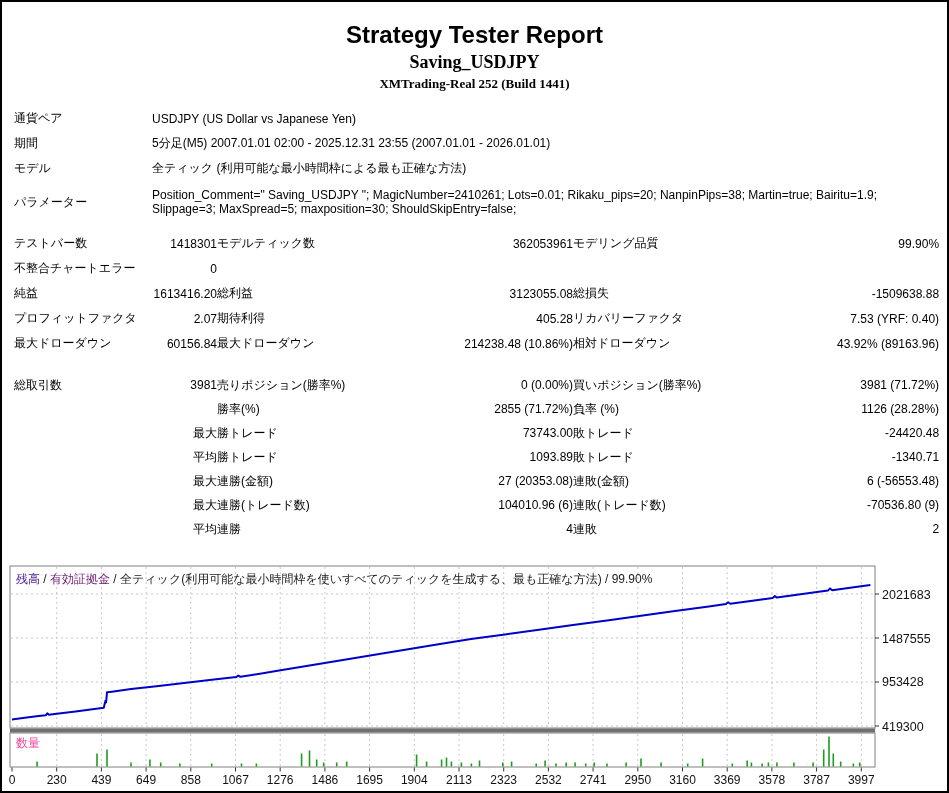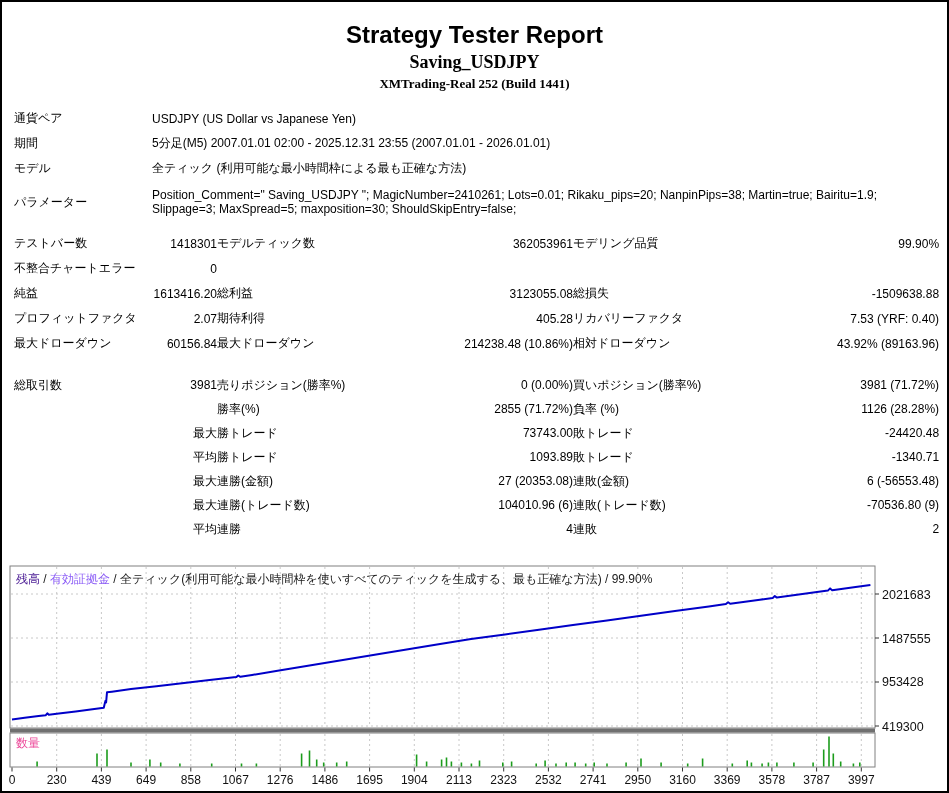--- a/index.html
+++ b/index.html
@@ -20,21 +20,21 @@
   table.stats tr.info2 td{height:42px;}
   table.stats tr.info2 td.val{white-space:normal;line-height:14px;}
   td.l{text-align:left;} td.r{text-align:right;}
   td.pl{padding-left:8px;box-sizing:border-box;}
   .chart{position:absolute;top:562px;left:0;width:949px;height:231px;}
   .chart svg{position:absolute;top:0;left:0;}
   svg text{font-family:"Liberation Sans",sans-serif;font-size:12px;fill:#111;}
   svg text.ylab{font-size:12.5px;}
   .legend{position:absolute;top:7px;left:14px;font-size:12px;white-space:nowrap;z-index:2;}
   .legend .bal{color:#4c1d95;}
-  .legend .eq{color:#8b5cf6;}
+  .legend .eq{color:#701a75;}
   .legend .nt{color:#1a1a1a;}
   .vollab{position:absolute;top:171px;left:14px;font-size:12px;color:#ec4899;z-index:2;}
 </style>
 </head>
 <body>
 
 <div class="page">
 
   <div class="hdr">
     <div class="t1">Strategy Tester Report</div>

